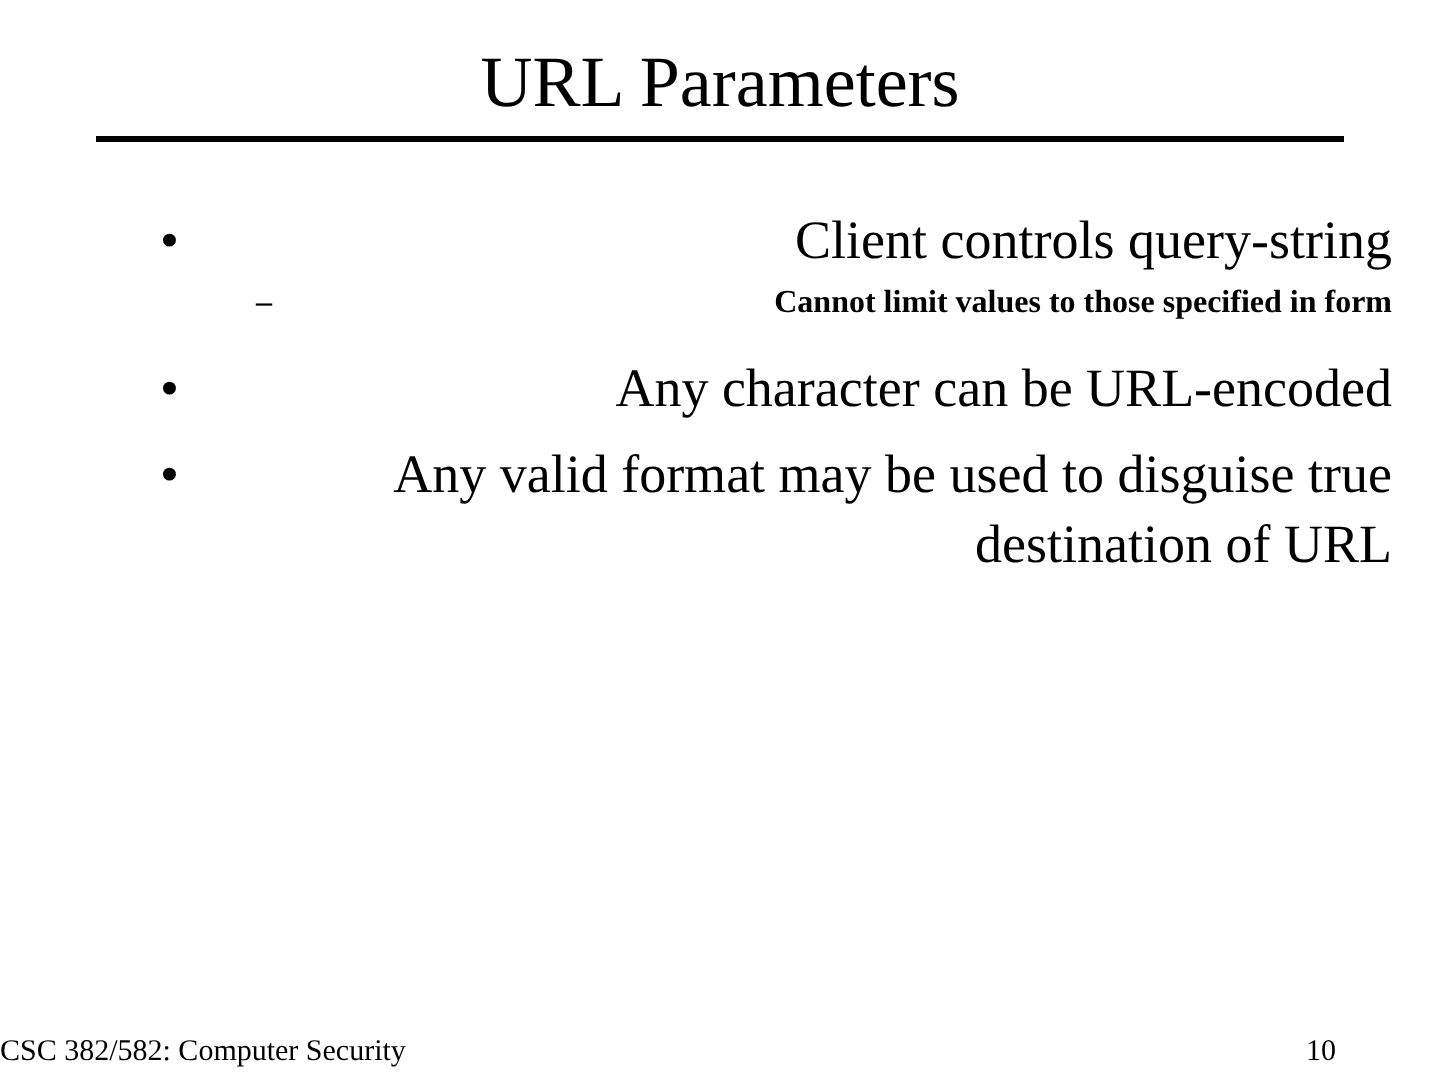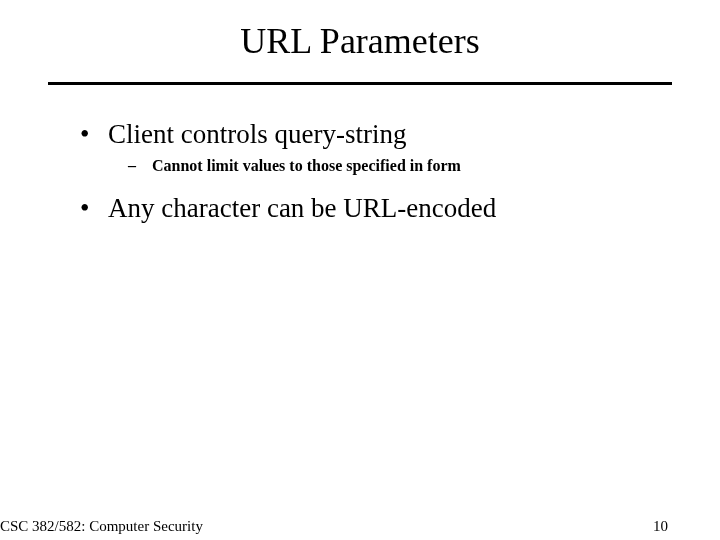--- a/index.html
+++ b/index.html
@@ -16,30 +16,31 @@
       width: 100%;
       height: 100%;
       position: relative;
       padding: 0;
     }
     .title {
       text-align: center;
       font-size: 36px;
       font-weight: normal;
       padding-top: 20px;
-      padding-bottom: 20px;
+      padding-bottom: 6px;
       border-radius: 30px;
     }
     .title-rule {
       border: none;
       border-top: 3px solid #000;
       margin: 0 48px;
     }
     .content {
-      padding: 24px 64px 0 60px;
+      padding: 24px 24px 0 60px;
+      text-align: right;
     }
     .bullet-l1 {
       font-size: 27px;
       line-height: 1.3;
       margin: 8px 0 4px 0;
       padding-left: 48px;
       position: relative;
     }
     .bullet-l1::before {
       content: "•";
@@ -82,18 +83,19 @@
 </head>
 <body>
 
 <div class="slide">
   <h1 class="title">URL Parameters</h1>
   <hr class="title-rule">
   <div class="content">
     <div class="bullet-l1">Client controls query-string</div>
     <div class="bullet-l2">Cannot limit values to those specified in form</div>
     <div class="bullet-l1">Any character can be URL-encoded</div>
+    <div class="bullet-l1">Any valid format may be used to disguise true destination of URL</div>
   </div>
   <div class="footer">
     <div class="footer-center">CSC 382/582: Computer Security</div>
     <div class="footer-right">10</div>
   </div>
 </div>
 
 </body></html>

